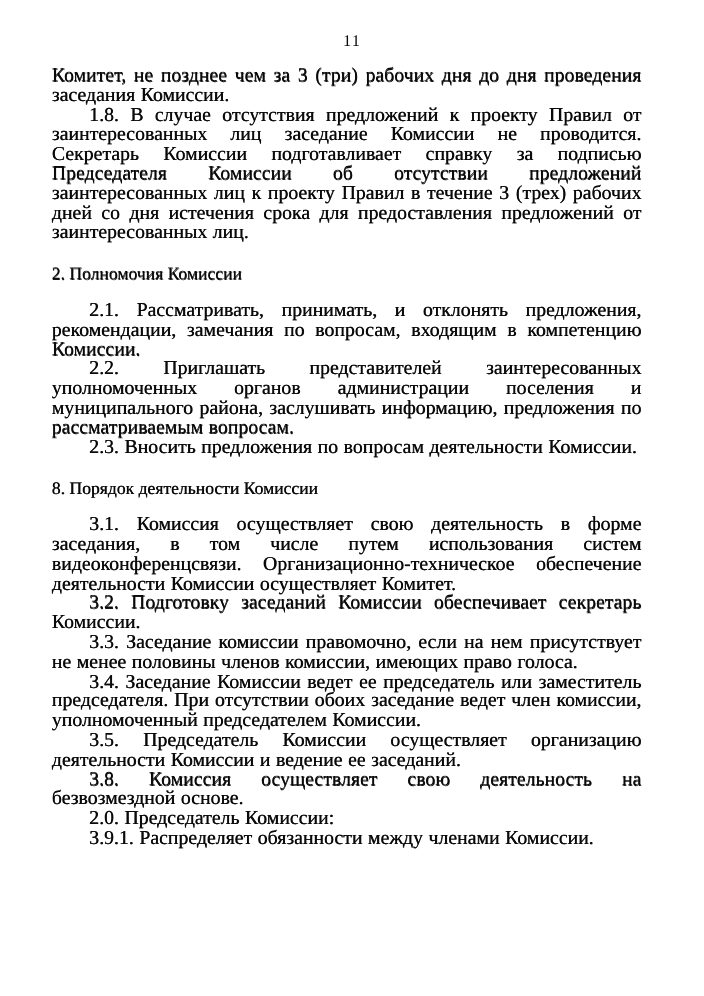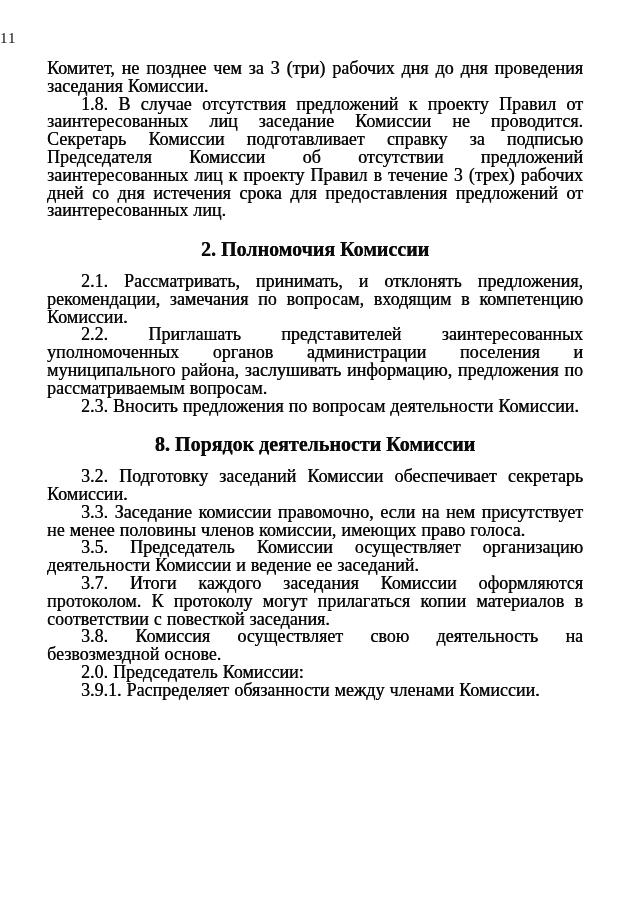--- a/index.html
+++ b/index.html
@@ -10,21 +10,21 @@
   .scan-page {
     position: relative;
     width: 640px;
     height: 905px;
     background: #ffffff;
     overflow: hidden;
     font-family: "Liberation Serif", "DejaVu Serif", serif;
     color: #0a0a0a;
   }
   .page-number {
-    text-align: left;
+    text-align: center;
     padding-top: 30px;
     font-size: 15px;
     line-height: 16px;
     letter-spacing: 1px;
   }
   .doc-content {
     margin: 14px 57px 0 47px;
     text-shadow: 0.35px 0.2px 0 #161616;
   }
   .doc-content p.paragraph {
@@ -32,41 +32,41 @@
     font-size: 18px;
     line-height: 17.8px;
     text-align: justify;
     text-indent: 34px;
     word-spacing: 0.5px;
   }
   .doc-content p.paragraph.no-indent {
     text-indent: 0;
   }
   .doc-content h2.heading {
-    font-size: 20px;
-    font-weight: bold;
+    font-size: 16px;
+    font-weight: normal;
     line-height: 17.8px;
-    text-align: center;
     margin: 21px 0 14px 0;
   }
 </style>
 </head>
 <body>
 
 <div class="scan-page">
   <div class="page-number">11</div>
   <div class="doc-content">
       <p class="paragraph no-indent">Комитет, не позднее чем за 3 (три) рабочих дня до дня проведения заседания Комиссии.</p>
       <p class="paragraph">1.8. В случае отсутствия предложений к проекту Правил от заинтересованных лиц заседание Комиссии не проводится. Секретарь Комиссии подготавливает справку за подписью Председателя Комиссии об отсутствии предложений заинтересованных лиц к проекту Правил в течение 3 (трех) рабочих дней со дня истечения срока для предоставления предложений от заинтересованных лиц.</p>
       <h2 class="heading">2. Полномочия Комиссии</h2>
       <p class="paragraph">2.1. Рассматривать, принимать, и отклонять предложения, рекомендации, замечания по вопросам, входящим в компетенцию Комиссии.</p>
       <p class="paragraph">2.2. Приглашать представителей заинтересованных уполномоченных органов администрации поселения и муниципального района, заслушивать информацию, предложения по рассматриваемым вопросам.</p>
       <p class="paragraph">2.3. Вносить предложения по вопросам деятельности Комиссии.</p>
       <h2 class="heading">8. Порядок деятельности Комиссии</h2>
+      <p class="paragraph">3.1. Комиссия осуществляет свою деятельность в форме заседания, в том числе путем использования систем видеоконференцсвязи. Организационно-техническое обеспечение деятельности Комиссии осуществляет Комитет.</p>
       <p class="paragraph">3.2. Подготовку заседаний Комиссии обеспечивает секретарь Комиссии.</p>
       <p class="paragraph">3.3. Заседание комиссии правомочно, если на нем присутствует не менее половины членов комиссии, имеющих право голоса.</p>
+      <p class="paragraph">3.4. Заседание Комиссии ведет ее председатель или заместитель председателя. При отсутствии обоих заседание ведет член комиссии, уполномоченный председателем Комиссии.</p>
       <p class="paragraph">3.5. Председатель Комиссии осуществляет организацию деятельности Комиссии и ведение ее заседаний.</p>
-      <p class="paragraph">3.7. Итоги каждого заседания Комиссии оформляются протоколом. К протоколу могут прилагаться копии материалов в соответствии с повесткой заседания.</p>
       <p class="paragraph">3.8. Комиссия осуществляет свою деятельность на безвозмездной основе.</p>
       <p class="paragraph">2.0. Председатель Комиссии:</p>
       <p class="paragraph">3.9.1. Распределяет обязанности между членами Комиссии.</p>
     </div>
 </div>
 
 </body></html>

